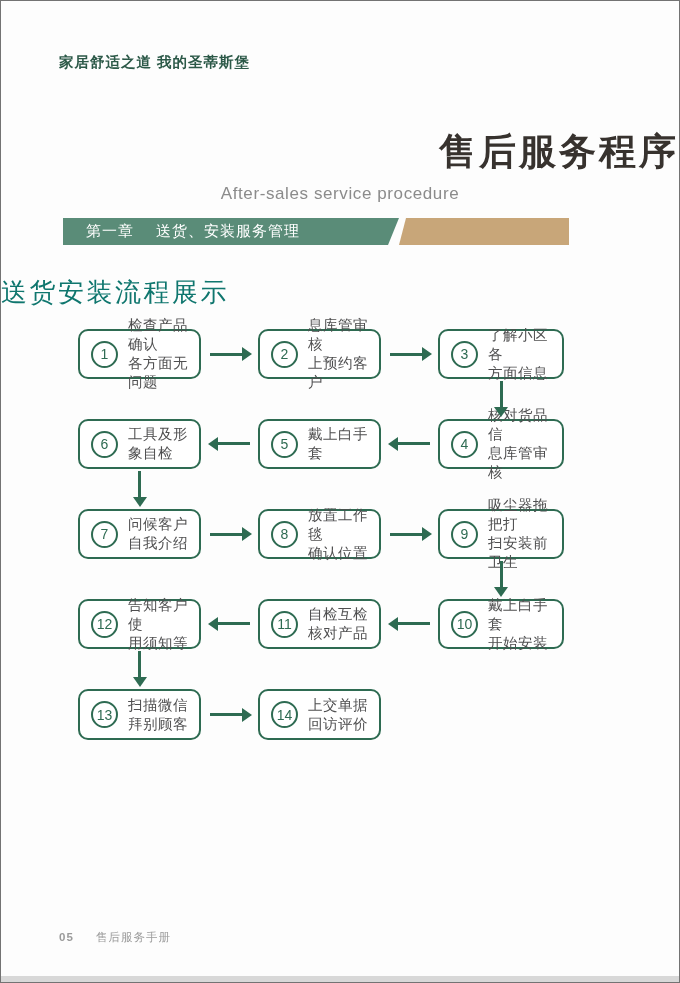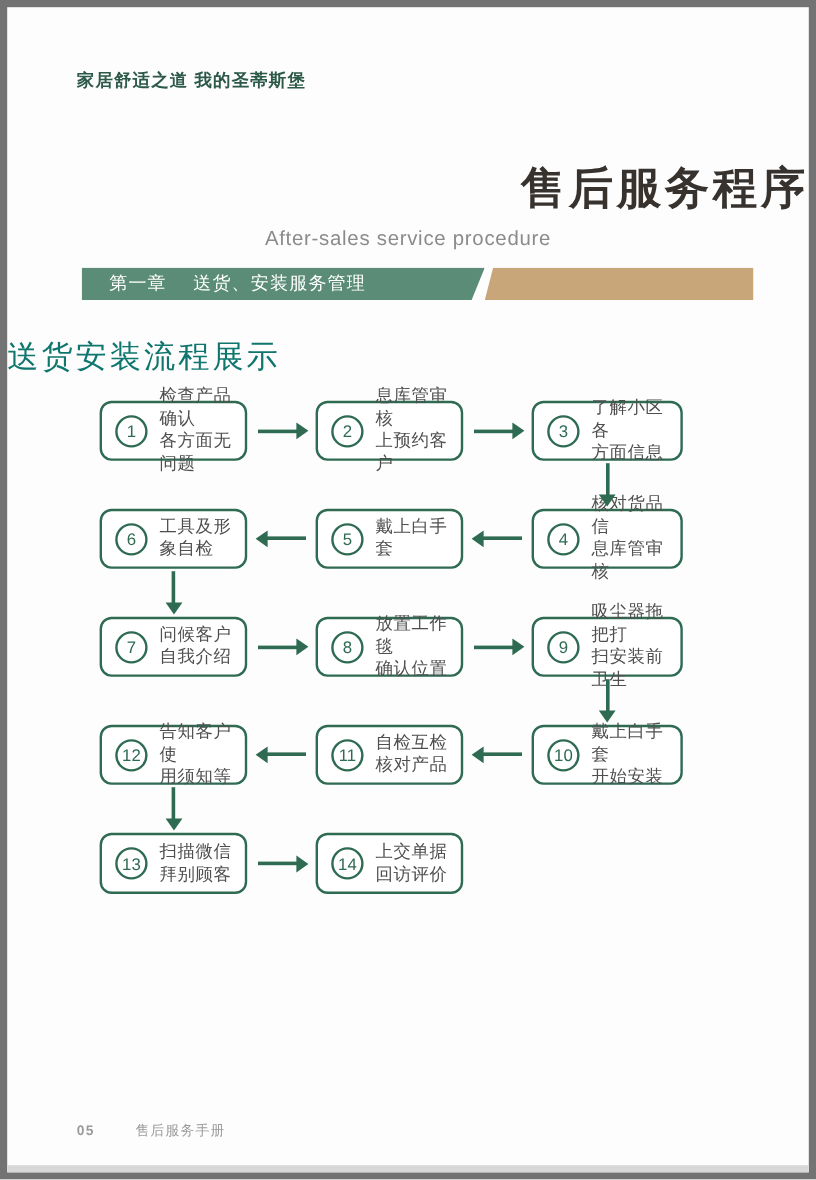--- a/index.html
+++ b/index.html
@@ -1,35 +1,35 @@
 <!DOCTYPE html>
 <html><head>
 <meta charset="utf-8">
 <style>
   * { margin:0; padding:0; box-sizing:border-box; }
   html,body { background:#fff; }
   body { font-family:"Liberation Sans","DejaVu Sans",sans-serif; }
   .page {
     position:relative; width:680px; height:983px; background:#fdfdfd;
-    border:6px solid #737373; overflow:hidden; margin:0 auto;padding-left:34px;
+    border:1px solid #737373; overflow:hidden; margin:0 auto;padding-left:34px;
   }
   .page-bottom-edge {
     position:absolute; left:0; right:0; bottom:0; height:6px; background:#d8d8d8;
   }
   
   .brand {
     position:absolute; top:52px; left:58px;
     font-size:14.5px; font-weight:bold; color:#2c5948; letter-spacing:1px;
   }
   
   .title-block { position:absolute; top:126px; left:0; right:0; text-align:center; }
   .main-title { font-size:37px; font-weight:bold; color:#37322e; letter-spacing:3px;text-align:right; }
   .sub-title { margin-top:7px; font-size:17px; color:#8b8b8b; letter-spacing:0.6px; }
   
-  .banner { position:absolute; top:217px; left:62px; width:560px; height:27px; }
+  .banner { position:absolute; top:217px; left:62px; width:506px; height:27px; }
   .banner-green {
     position:absolute; left:0; top:0; width:336px; height:27px; background:#5a8c78;
     clip-path:polygon(0 0,100% 0,calc(100% - 11px) 100%,0 100%);
     display:flex; align-items:center; padding-left:23px;
     color:#fff; font-size:15px; letter-spacing:1px;
   }
   .banner-green .chapter { margin-right:22px; }
   .banner-tan {
     position:absolute; left:336px; top:0; right:0; height:27px; background:#c8a679;
     clip-path:polygon(7px 0,100% 0,100% 100%,0 100%);
@@ -65,21 +65,21 @@
   .arr-h::before { content:""; position:absolute; left:2px; right:9px; top:5.5px; height:3px; background:#2e6b52; }
   .arr-h::after { content:""; position:absolute; right:0; top:0; width:0; height:0;
     border-left:10px solid #2e6b52; border-top:7px solid transparent; border-bottom:7px solid transparent; }
   .arr-h.left { transform:rotate(180deg); }
   .arr-v { width:14px; height:36px; position:relative; align-self:center; justify-self:center; }
   .arr-v::before { content:""; position:absolute; top:0; bottom:9px; left:5.5px; width:3px; background:#2e6b52; }
   .arr-v::after { content:""; position:absolute; bottom:0; left:0; width:0; height:0;
     border-top:10px solid #2e6b52; border-left:7px solid transparent; border-right:7px solid transparent; }
   
   .footer { position:absolute; top:929px; left:58px; font-size:11.5px; color:#9b9b9b; letter-spacing:1px; }
-  .footer .pagenum { font-weight:bold; margin-right:30px; }
+  .footer .pagenum { font-weight:bold; margin-right:18px; }
 </style>
 </head>
 <body>
 
 <div class="page">
 
   <div class="brand">家居舒适之道  我的圣蒂斯堡</div>
 
   <div class="title-block">
     <div class="main-title">售后服务程序</div>

